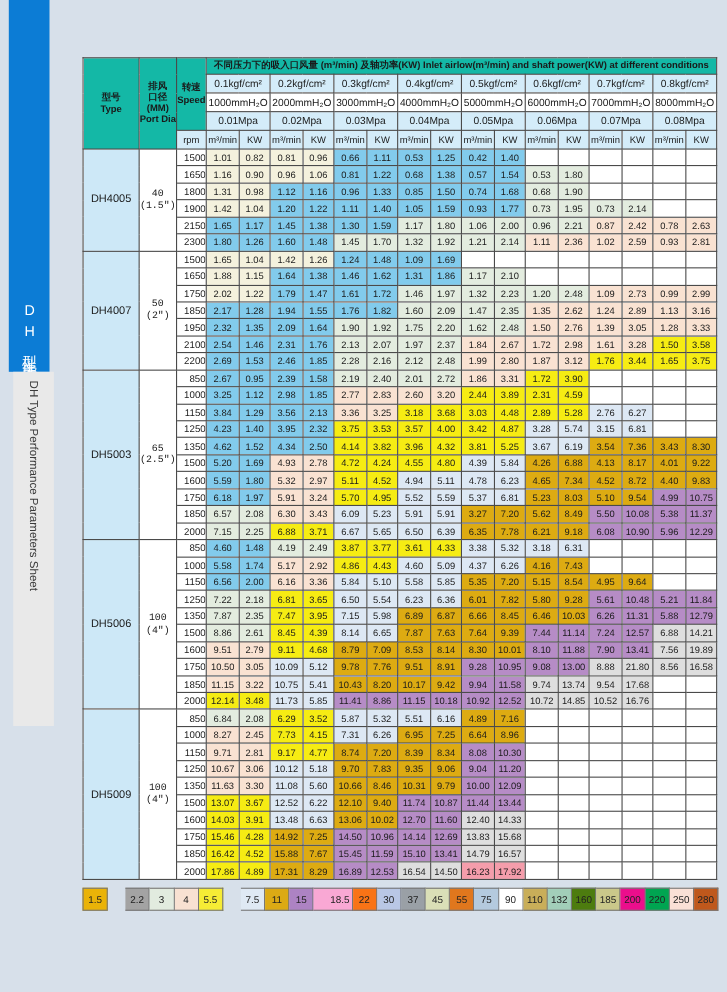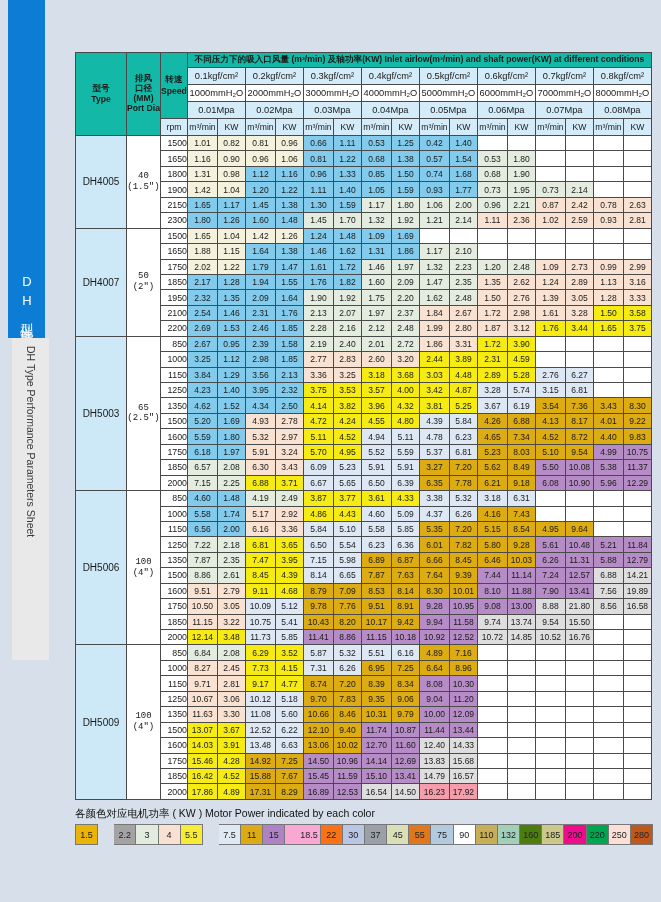--- a/index.html
+++ b/index.html
@@ -796,21 +796,21 @@
           <td class="c-v">5.41</td>
           <td class="c-a">10.43</td>
           <td class="c-a">8.20</td>
           <td class="c-a">10.17</td>
           <td class="c-a">9.42</td>
           <td class="c-u">9.94</td>
           <td class="c-u">11.58</td>
           <td class="c-e">9.74</td>
           <td class="c-e">13.74</td>
           <td class="c-e">9.54</td>
-          <td class="c-e">15.50</td>
+          <td class="c-e">17.68</td>
           <td class="c-w"></td>
           <td class="c-w"></td>
         </tr>
         <tr>
           <td class="rpm-cell">2000</td>
           <td class="c-y">12.14</td>
           <td class="c-y">3.48</td>
           <td class="c-v">11.73</td>
           <td class="c-v">5.85</td>
           <td class="c-u">11.41</td>
@@ -1019,21 +1019,20 @@
           <td class="c-w"></td>
           <td class="c-w"></td>
           <td class="c-w"></td>
           <td class="c-w"></td>
         </tr>
       </tbody>
   </table>
 </div>
 
 <div class="legend">
-  <div class="legend-label">各颜色对应电机功率 ( KW ) Motor Power indicated by each color</div>
   <div class="legend-row">
       <div class="legend-swatch" style="background: #eab308;">1.5</div>
       <div class="legend-swatch" style="background: #a3a3a3; margin-left: 16px;">2.2</div>
       <div class="legend-swatch" style="background: rgb(226, 235, 223);">3</div>
       <div class="legend-swatch" style="background: rgb(248, 225, 210);">4</div>
       <div class="legend-swatch" style="background: rgb(246, 236, 53);">5.5</div>
       <div class="legend-swatch" style="background: rgb(223, 233, 244); margin-left: 16px;">7.5</div>
       <div class="legend-swatch" style="background: rgb(220, 170, 20);">11</div>
       <div class="legend-swatch" style="background: rgb(173, 131, 195);">15</div>
       <div class="legend-swatch" style="background: #f9a8d4; padding-left: 13px;">18.5</div>

